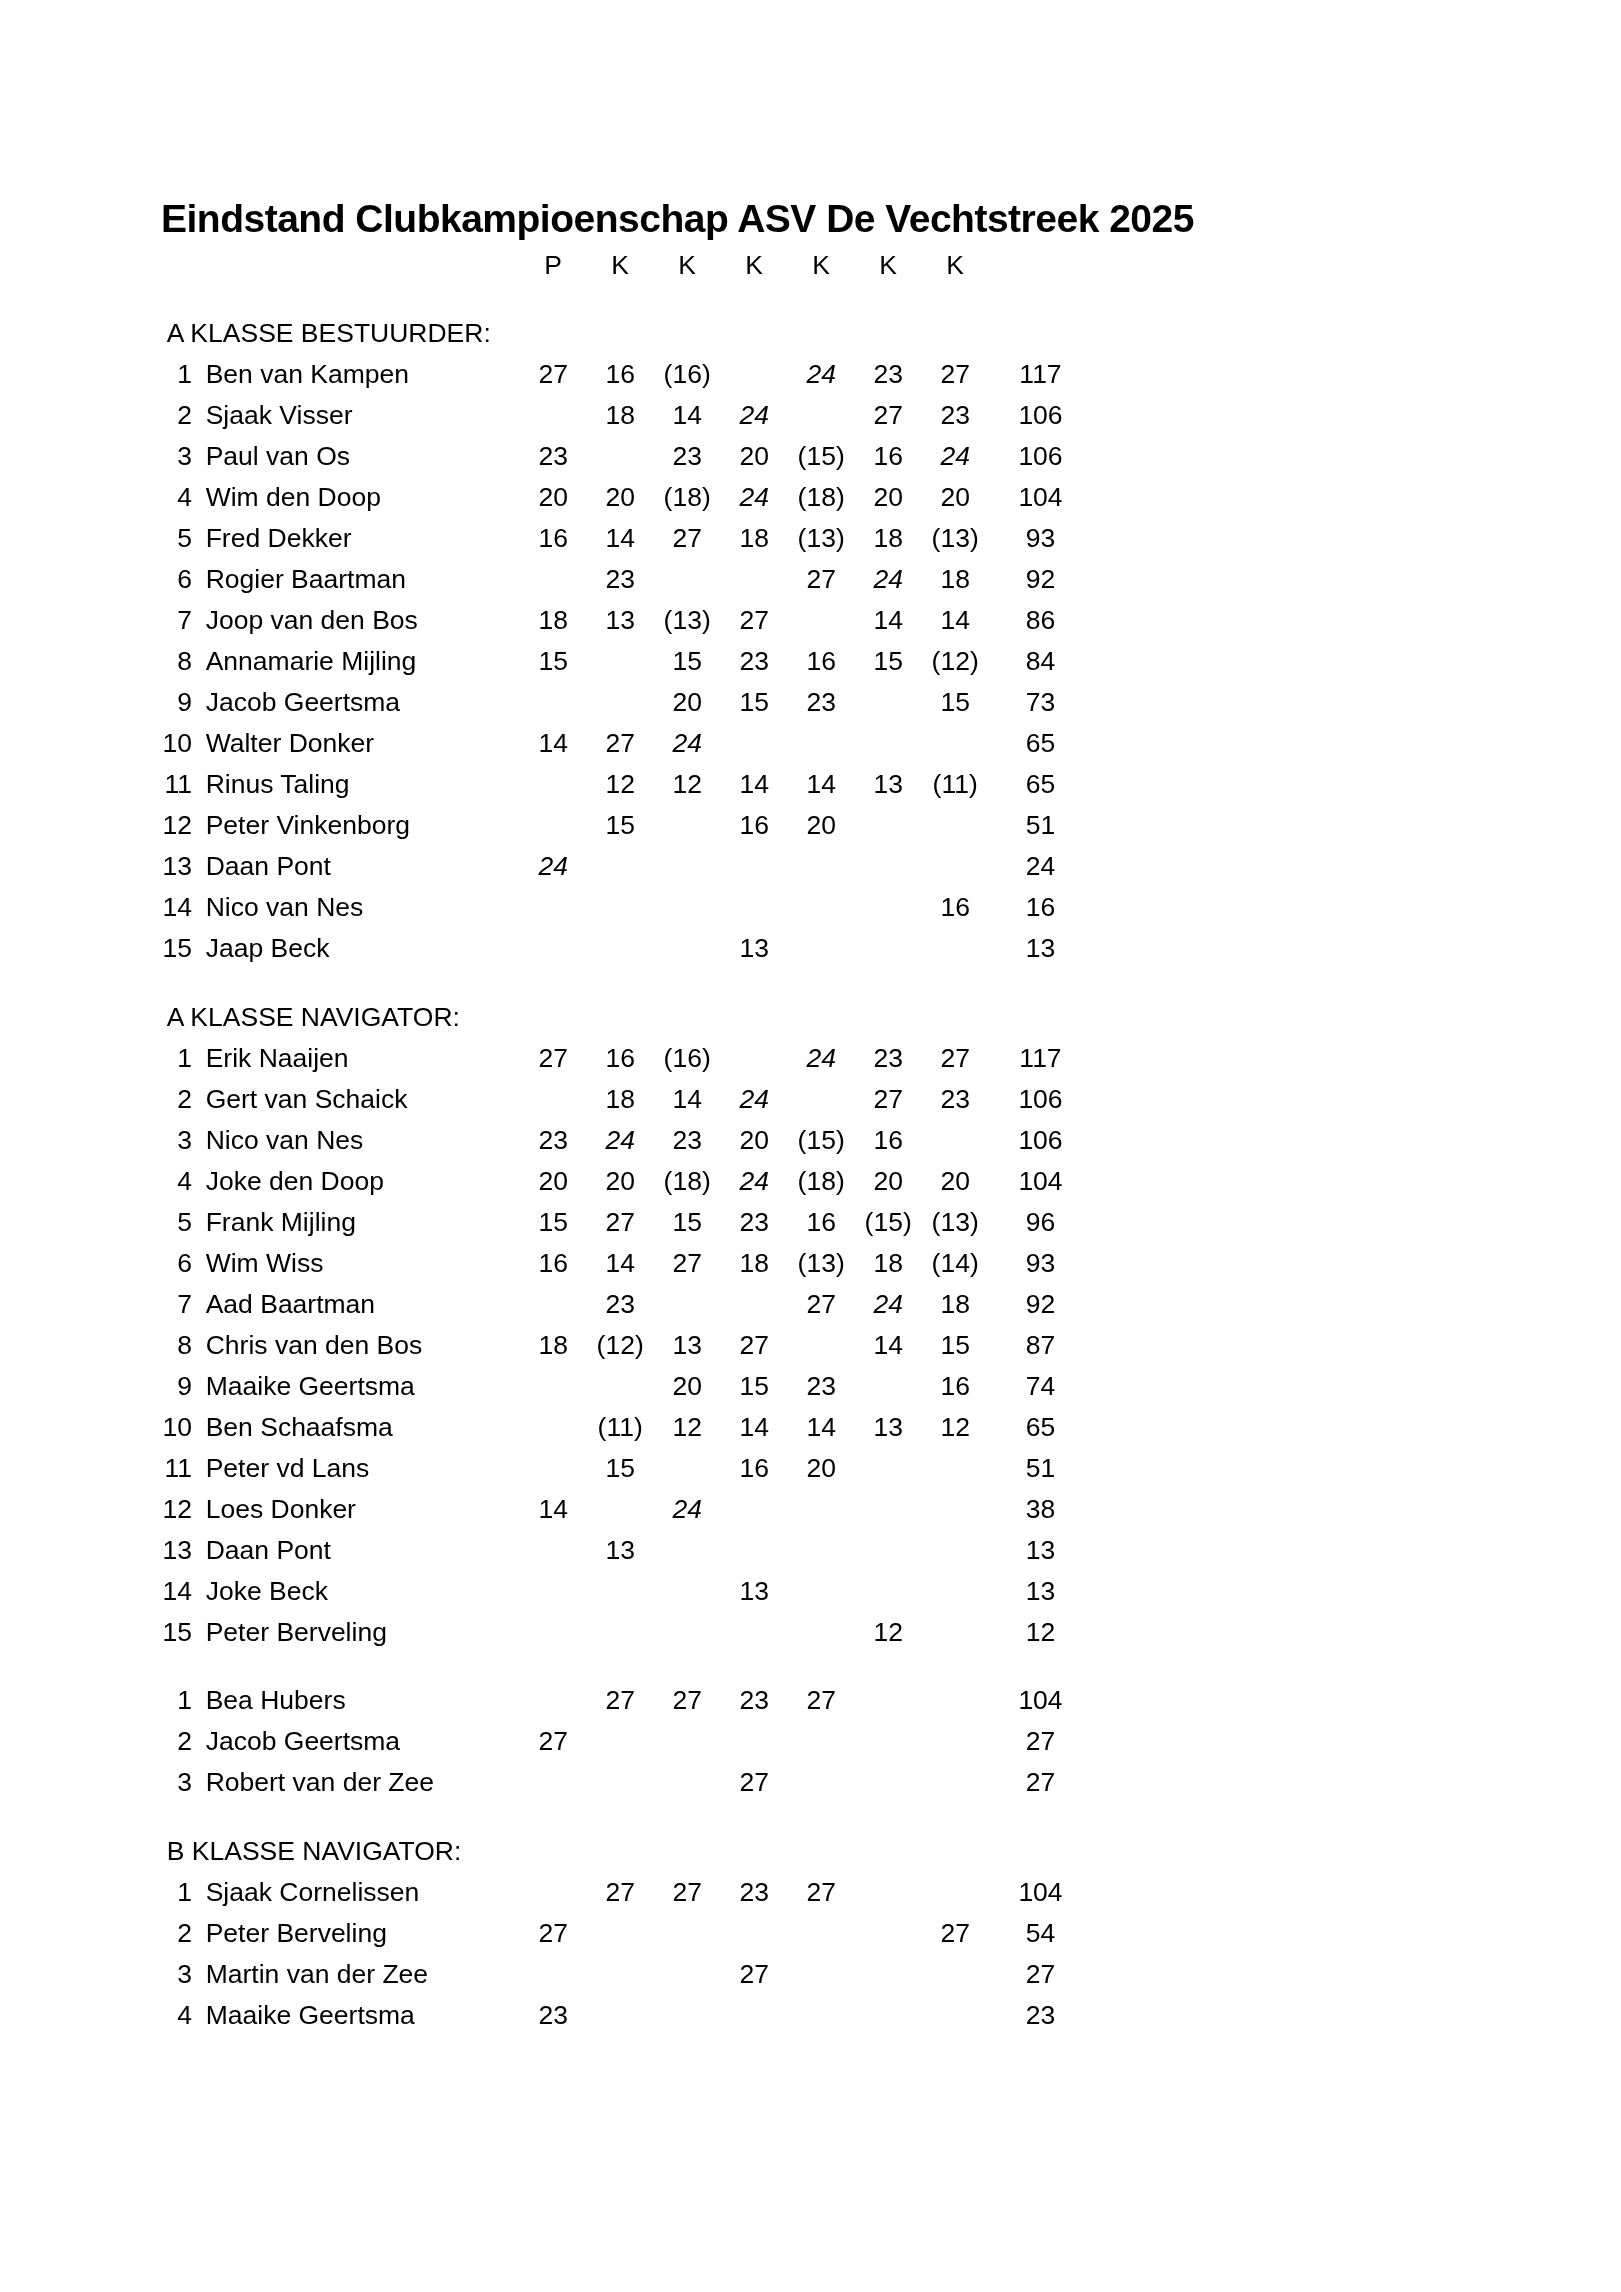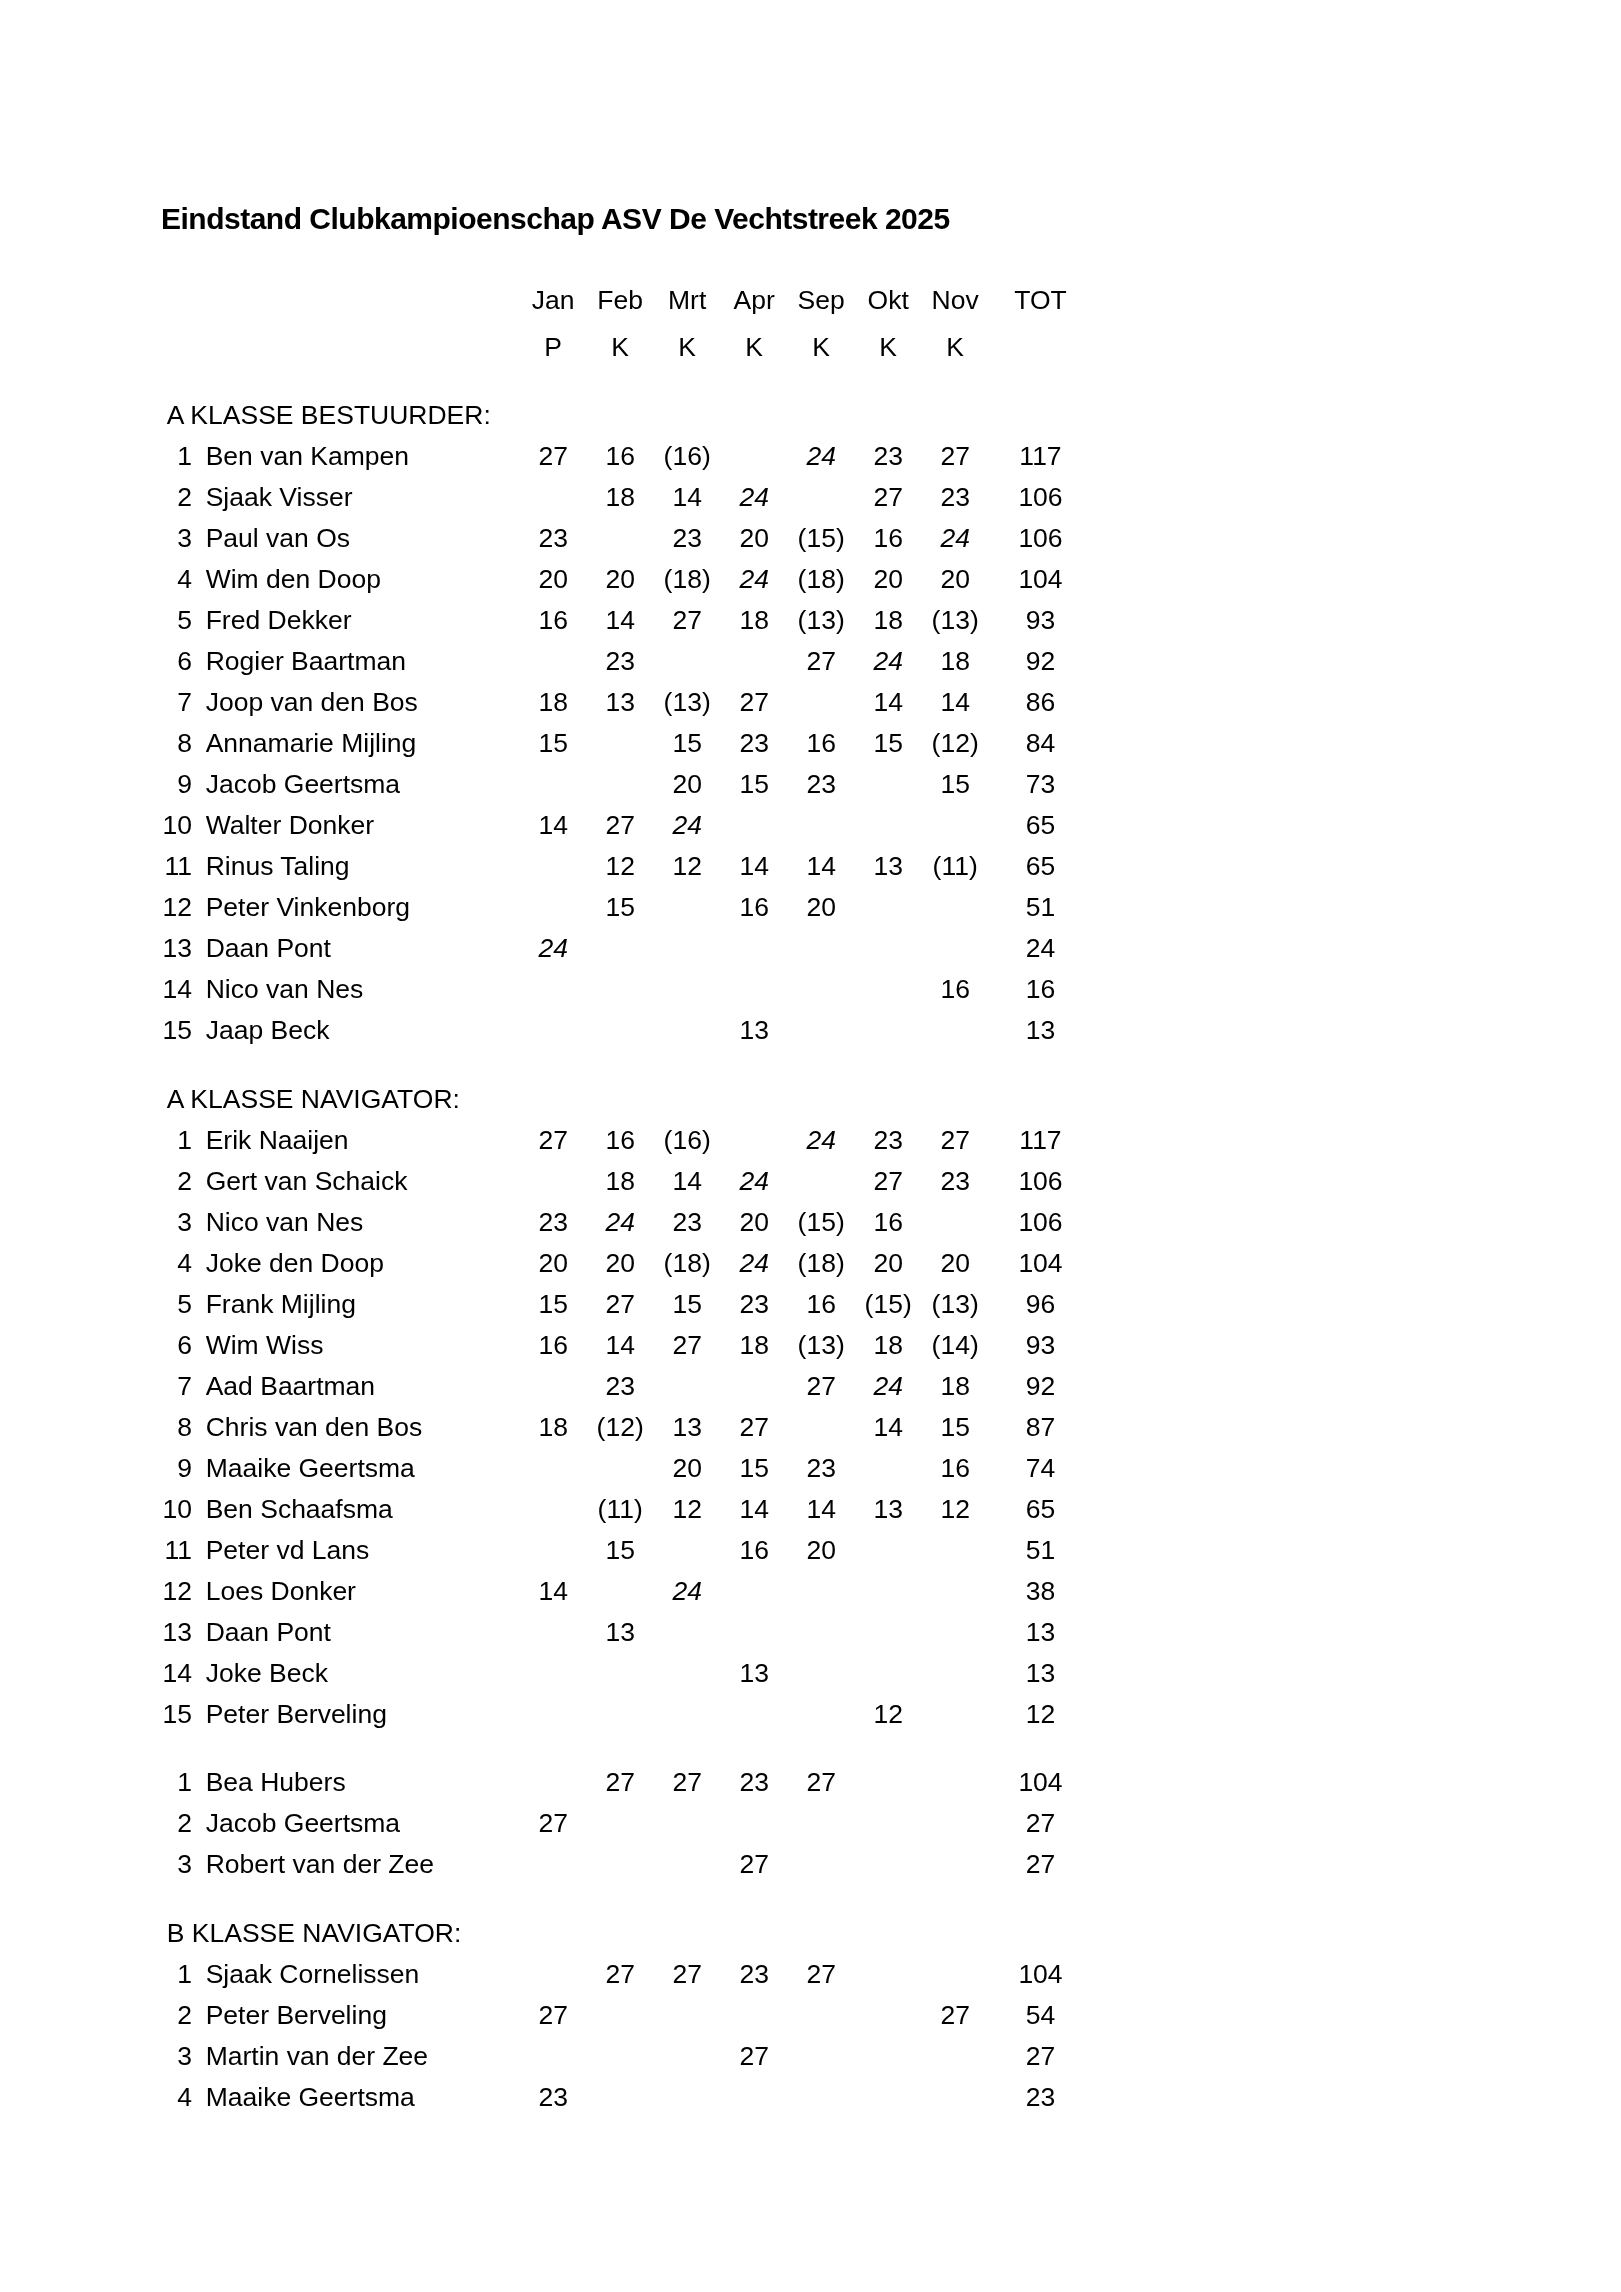--- a/index.html
+++ b/index.html
@@ -9,21 +9,21 @@
   }
   body {
     width: 1621px;
     height: 2293px;
     overflow: hidden;
     font-family: "Liberation Sans", sans-serif;
     color: #000000;
   }
   .page-title {
     margin: 192px 0 0 161px;
-    font-size: 30px;
+    font-size: 39px;
     font-weight: bold;
     line-height: 53px;
     letter-spacing: -0.5px;
     white-space: nowrap;
   }
   .standings {
     margin-left: 155px;
     font-size: 26.5px;
   }
   .row {
@@ -48,32 +48,20 @@
     line-height: 41px;
     padding-left: 11.8px;
   }
 </style>
 </head>
 <body>
 
 <h1 class="page-title">Eindstand Clubkampioenschap ASV De Vechtstreek 2025</h1>
 
 <div class="standings">
-    <div class="row cols-row">
-      <span class="pos"></span>
-      <span class="name"></span>
-      <span class="cell">Jan</span>
-      <span class="cell">Feb</span>
-      <span class="cell">Mrt</span>
-      <span class="cell">Apr</span>
-      <span class="cell">Sep</span>
-      <span class="cell">Okt</span>
-      <span class="cell">Nov</span>
-      <span class="cell tot">TOT</span>
-    </div>
     <div class="row sub-row">
       <span class="pos"></span>
       <span class="name"></span>
       <span class="cell">P</span>
       <span class="cell">K</span>
       <span class="cell">K</span>
       <span class="cell">K</span>
       <span class="cell">K</span>
       <span class="cell">K</span>
       <span class="cell">K</span>

